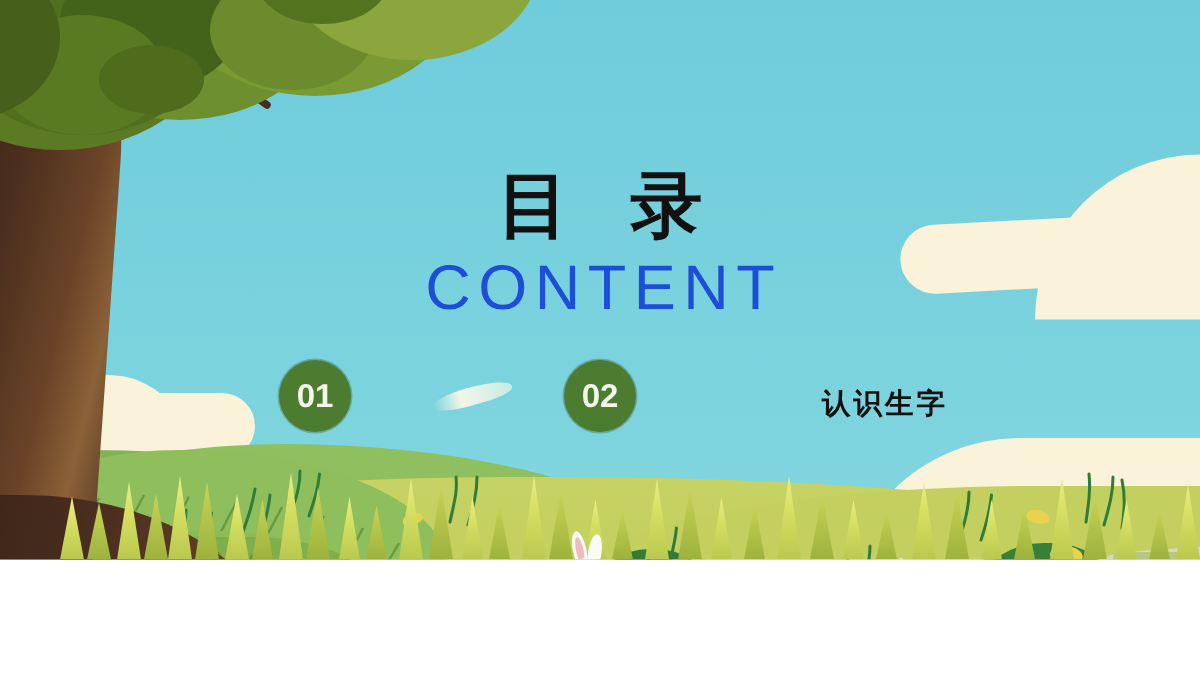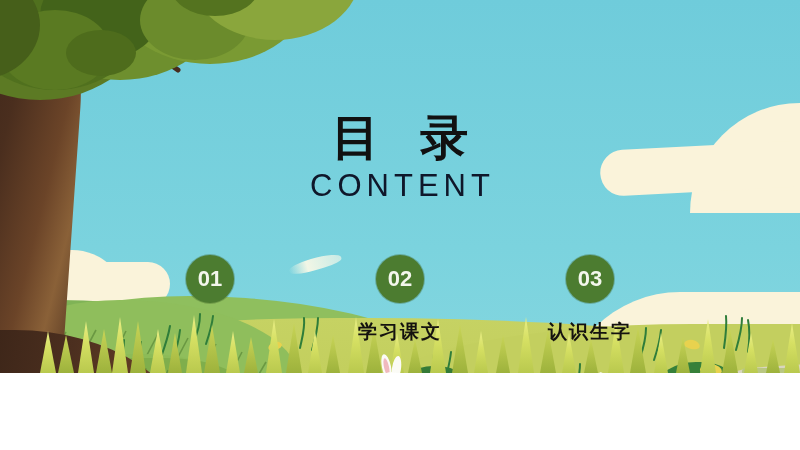--- a/index.html
+++ b/index.html
@@ -138,27 +138,27 @@
     position:absolute;left:0;top:112px;width:800px;text-align:center;
     pointer-events:none;
   }
   .title-cn{
     font-family:"DejaVu Sans","Liberation Sans",sans-serif;
     font-size:48px;font-weight:700;color:#111;letter-spacing:12px;
     line-height:1.05;margin:0;text-indent:12px;
   }
   .title-en{
     font-family:"Liberation Sans",sans-serif;
-    font-size:31px;font-weight:300;color:#0f172a;letter-spacing:5px;
+    font-size:42px;font-weight:300;color:#1d4ed8;letter-spacing:5px;
     margin:6px 0 0 0;text-indent:5px;
   }
 
   
   .toc{
-    position:absolute;left:150px;top:255px;width:500px;
+    position:absolute;left:150px;top:240px;width:500px;
     display:flex;justify-content:space-between;align-items:flex-start;
   }
   .toc-item{width:120px;text-align:center;}
   .toc-badge{
     width:48px;height:48px;border-radius:50%;
     background:#4C7C30;
     margin:0 auto;
     display:flex;align-items:center;justify-content:center;
     color:#F3F6EC;font-size:22px;font-weight:700;
     font-family:"Liberation Sans",sans-serif;
@@ -417,23 +417,21 @@
   </div>
 
   <div class="toc">
 
     <div class="toc-item">
       <div class="toc-badge">01</div>
     </div>
 
     <div class="toc-item">
       <div class="toc-badge">02</div>
-      <div class="toc-label">学习课文</div>
     </div>
 
     <div class="toc-item">
-      <div class="toc-badge">03</div>
       <div class="toc-label">认识生字</div>
     </div>
 
   </div>
 
 </div>
 
 </body></html>

